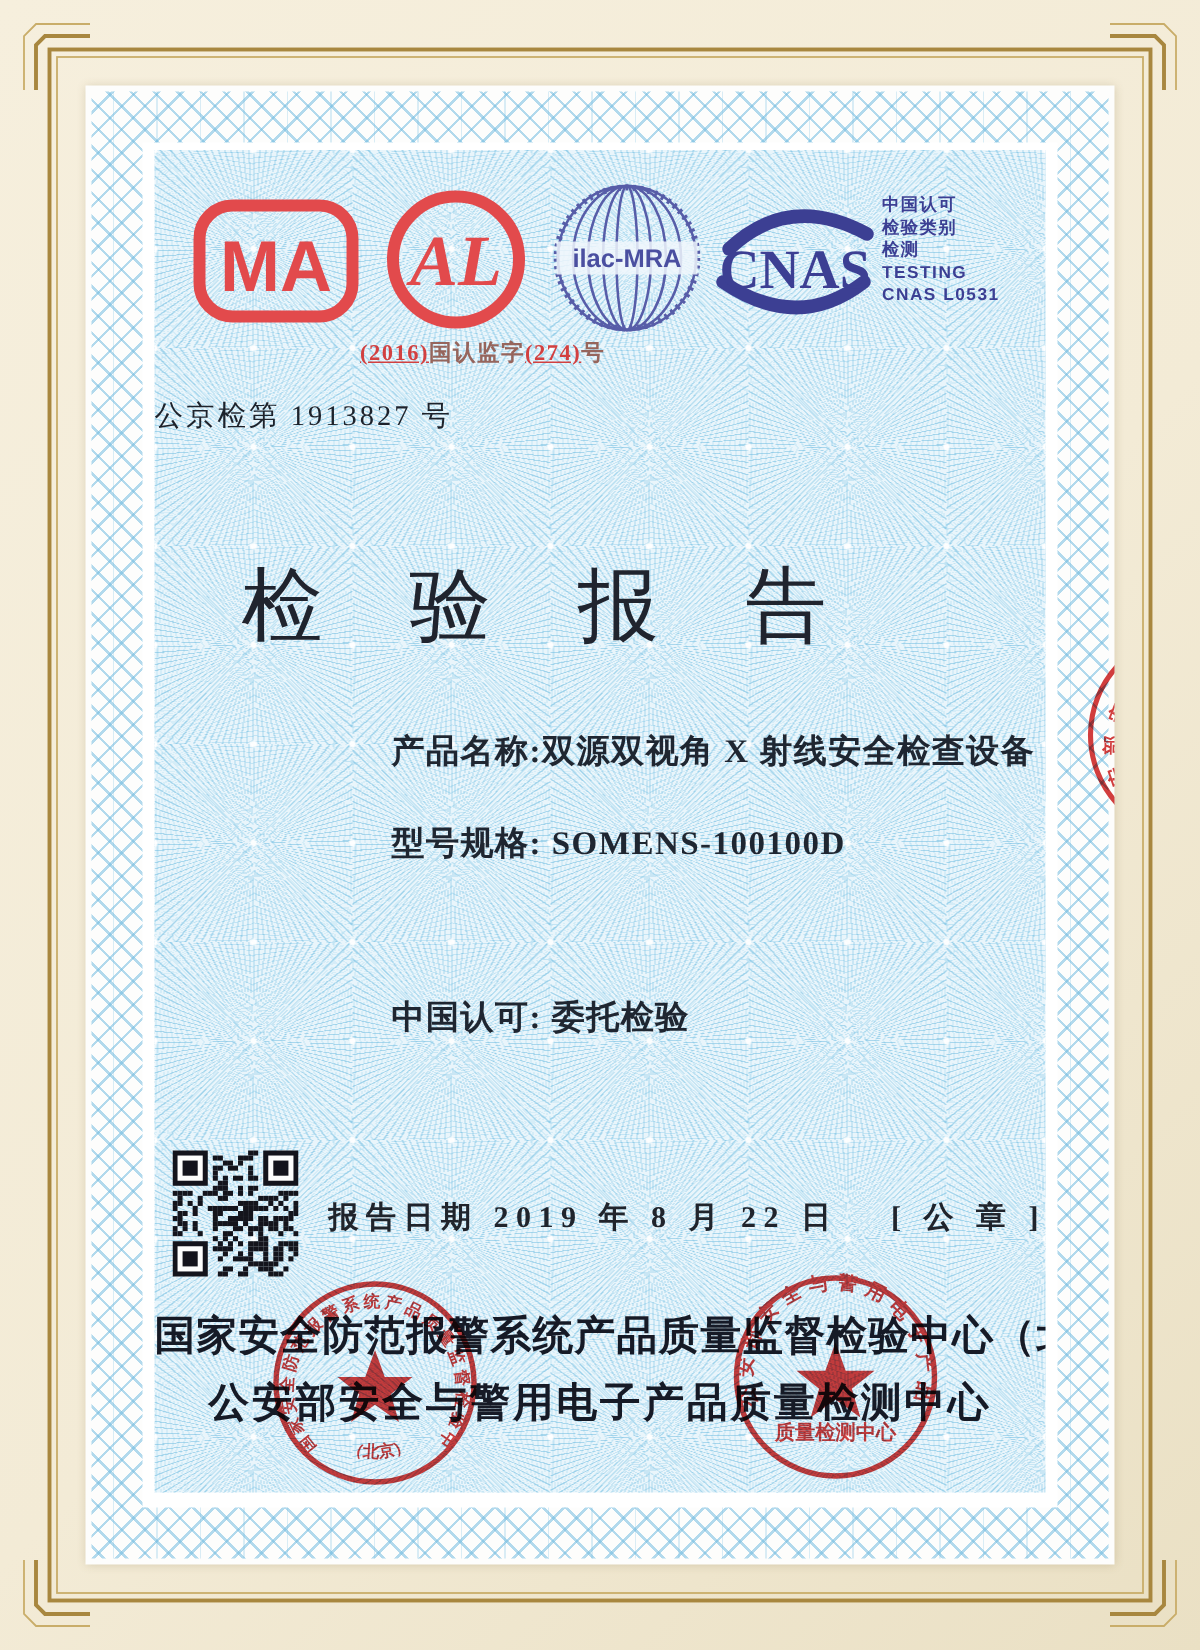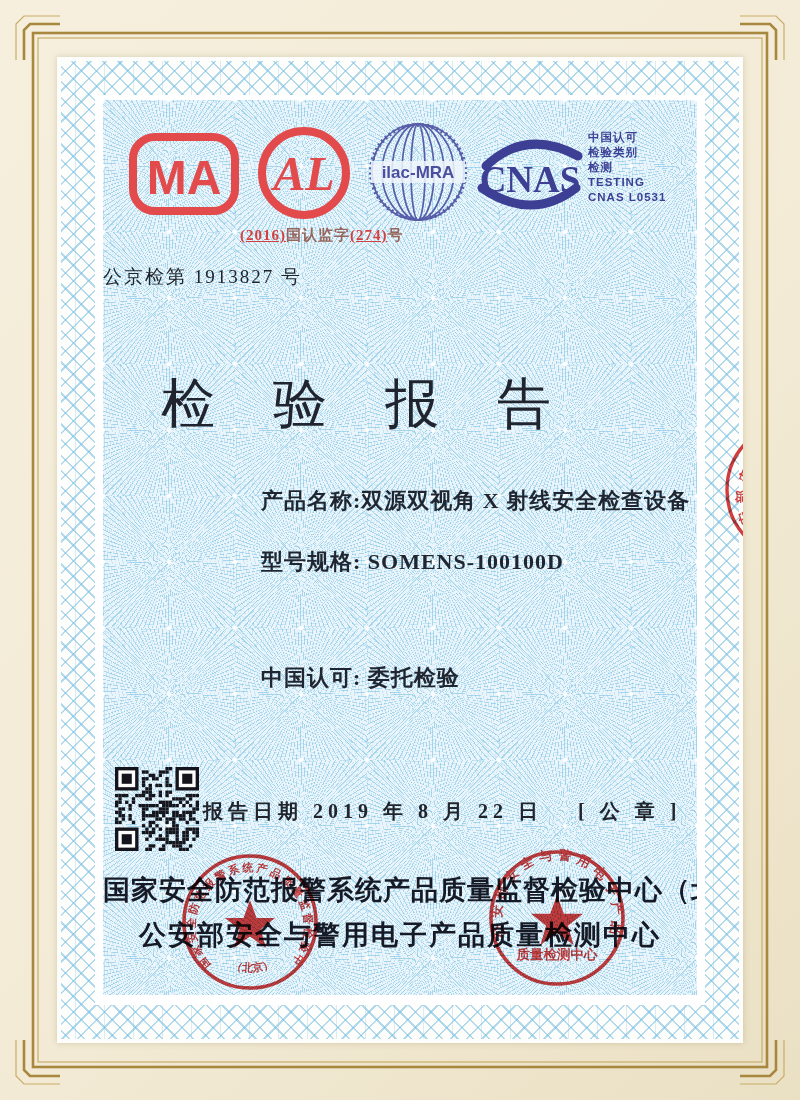--- a/index.html
+++ b/index.html
@@ -48,21 +48,21 @@
     font-size:19px;color:#1d222b;letter-spacing:2px;}
 
   .title{left:0;top:268px;width:486px;text-align:center;
     font-size:54px;font-weight:normal;color:#20242e;letter-spacing:58px;padding-left:58px;box-sizing:border-box;white-space:nowrap;}
 
   .field{left:158px;font-size:22px;font-weight:700;color:#1f2631;letter-spacing:1px;white-space:nowrap;text-align:right;}
   .f0{top:386px;} .f1{top:447px;} .f2{top:507px;} .f3{top:563px;}
 
   .qr{left:12px;top:662px;width:84px;height:94px;}
 
-  .dateline{left:100px;top:698px;font-size:20px;font-weight:600;color:#20242c;letter-spacing:5px;white-space:nowrap;}
+  .dateline{left:116px;top:698px;font-size:20px;font-weight:600;color:#20242c;letter-spacing:5px;white-space:nowrap;}
 
   .inst{left:0;width:594px;text-align:center;font-size:27px;font-weight:bold;color:#161a26;white-space:nowrap;}
   .i0{top:772px;letter-spacing:1px;}
   .i1{top:817px;letter-spacing:2px;}
 
   .stamp{mix-blend-mode:multiply;opacity:.92;}
   .stamp text{fill:#cf2c2c;}
 </style>
 </head>
 <body>

